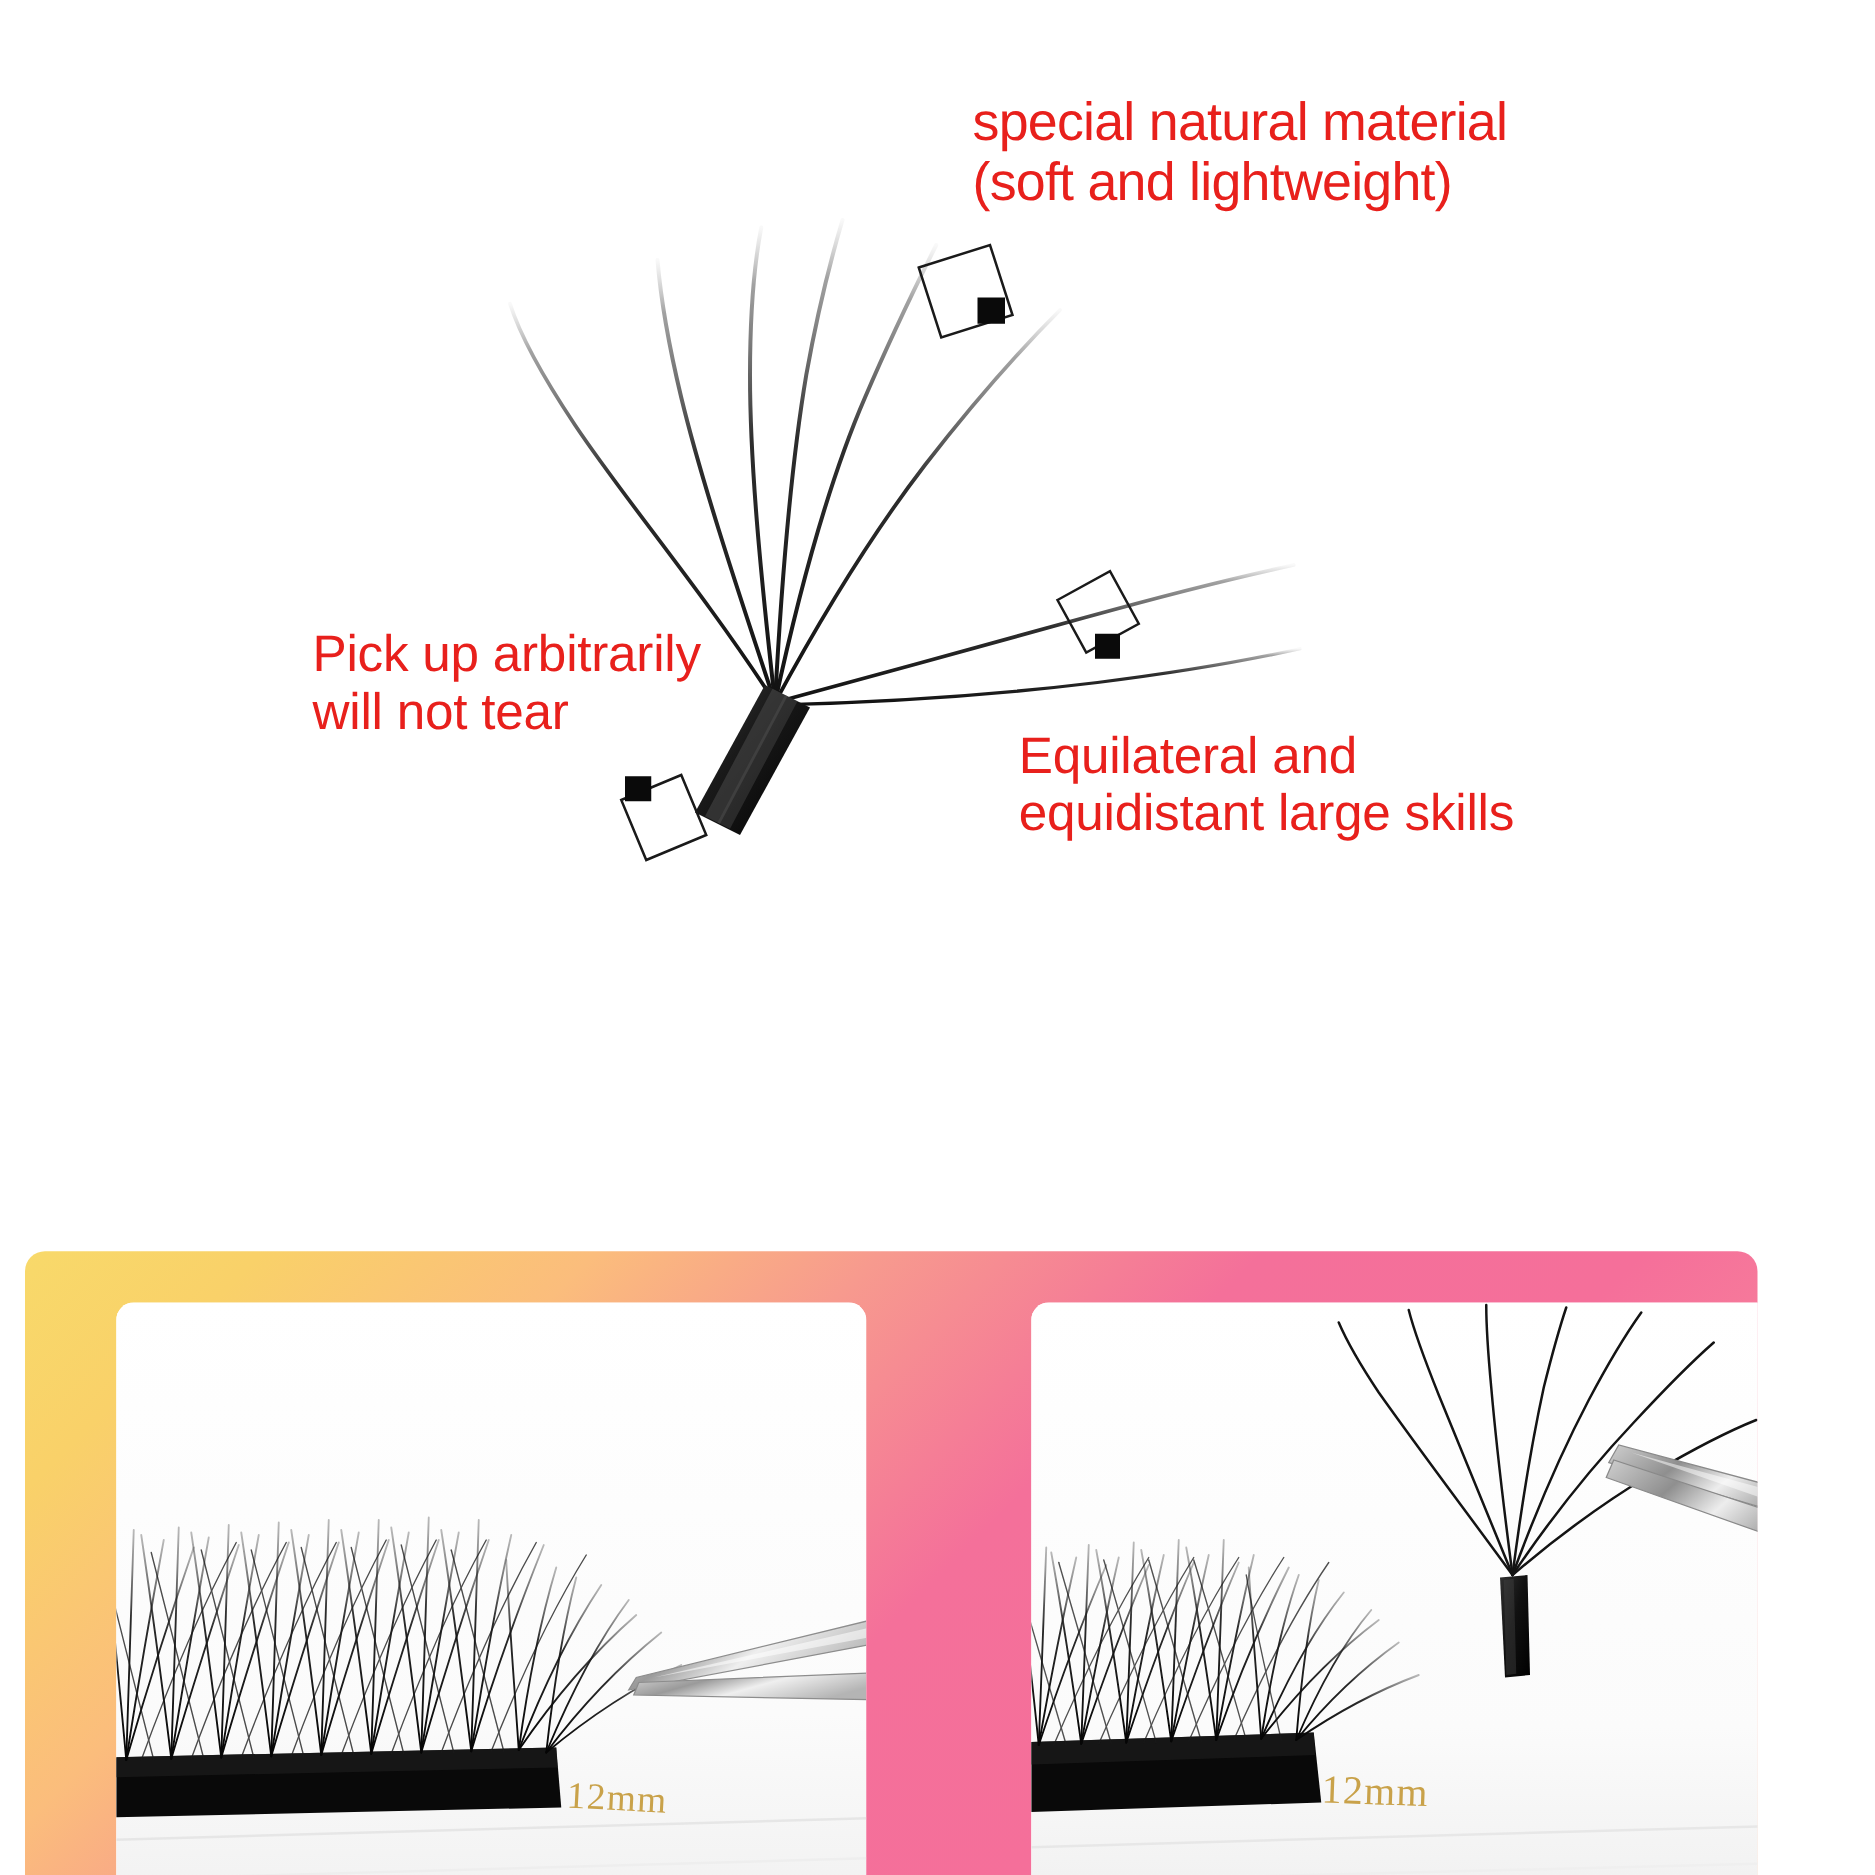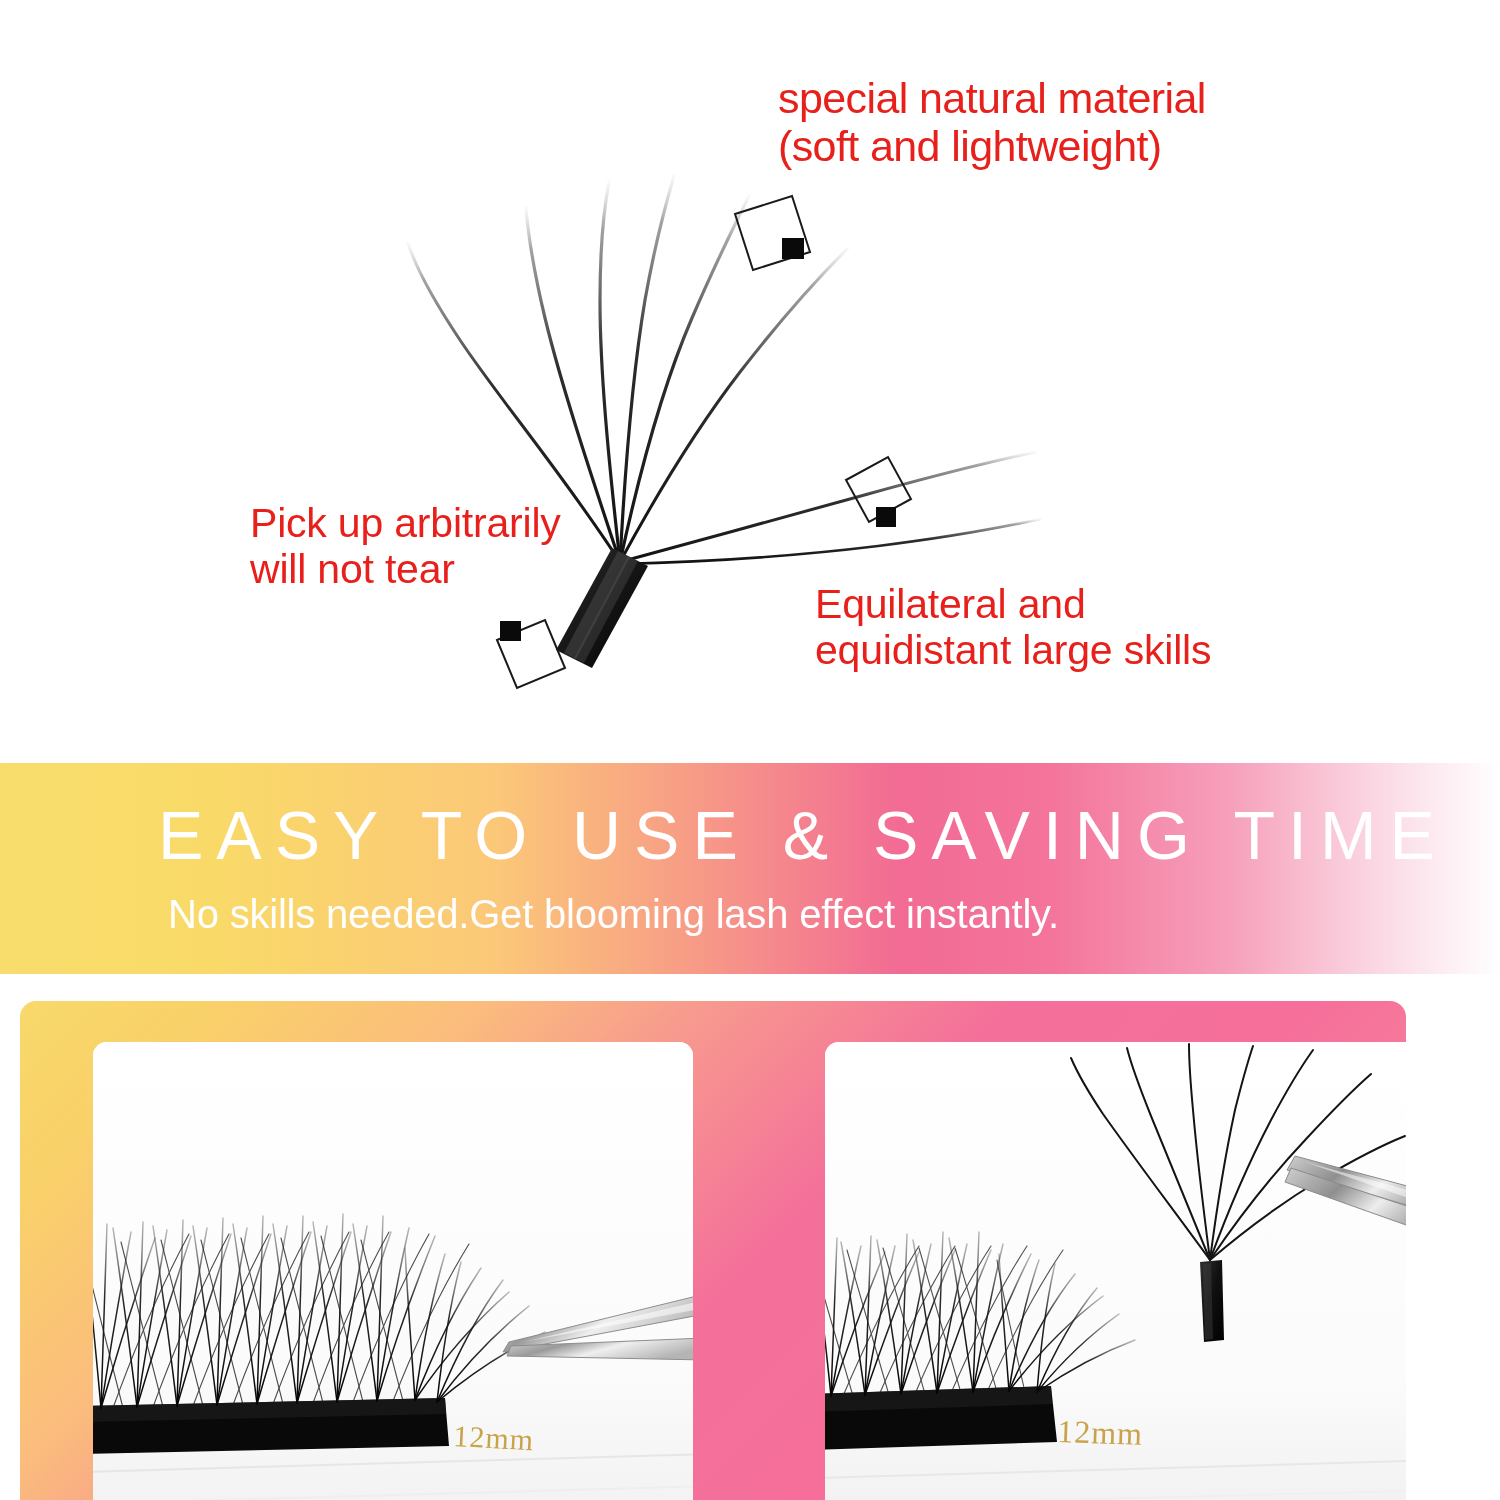--- a/index.html
+++ b/index.html
@@ -218,24 +218,20 @@
     <div class="callout" id="callout-pickup">Pick up arbitrarily
 will not tear</div>
 
     <div class="callout" id="callout-material">special natural material
 (soft and lightweight)</div>
 
     <div class="callout" id="callout-equilateral">Equilateral and
 equidistant large skills</div>
   </section>
 
-  <section id="banner">
-    <h1 id="banner-title">EASY TO USE &amp; SAVING TIME</h1>
-    <p id="banner-subtitle">No skills needed.Get blooming lash effect instantly.</p>
-  </section>
 
   <section id="panel">
 
     <figure class="photo-card" id="photo-left">
       <svg class="photo-svg" viewBox="0 0 600 471" preserveAspectRatio="xMidYMid slice">
         <defs>
           <linearGradient id="lashFadeL" x1="0" y1="1" x2="0" y2="0">
             <stop offset="0%" stop-color="#050505" stop-opacity="1"></stop>
             <stop offset="60%" stop-color="#171717" stop-opacity="0.92"></stop>
             <stop offset="100%" stop-color="#3d3d3d" stop-opacity="0.35"></stop>

